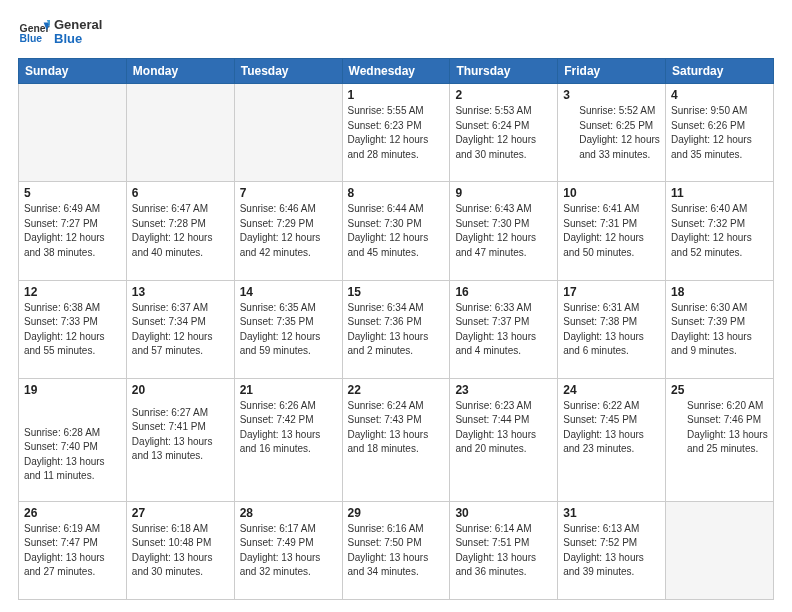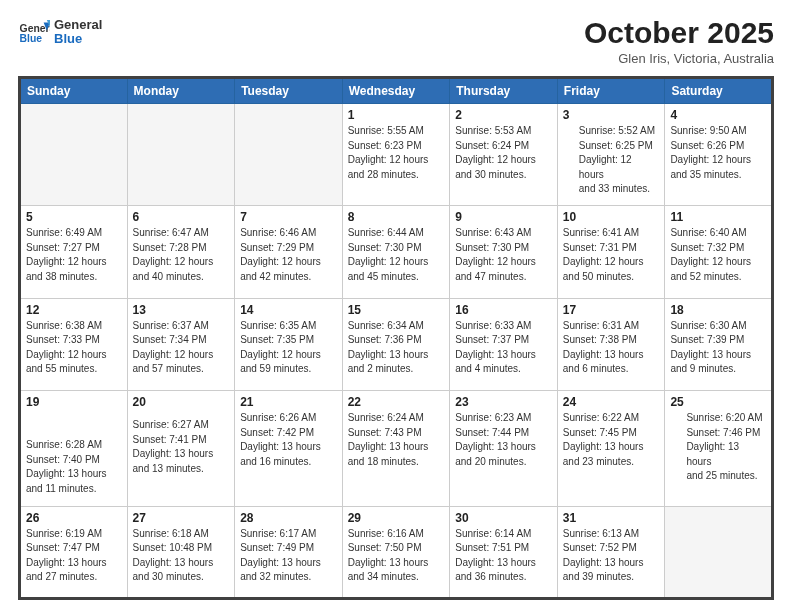--- a/index.html
+++ b/index.html
@@ -41,21 +41,21 @@
       color: #222;
       line-height: 1.1;
     }
     .subtitle {
       font-size: 13px;
       color: #555;
       margin-top: 2px;
     }
     .calendar {
       flex: 1;
-      border: 3px solid #404040;
+      border: 1px solid #404040;
       border-collapse: collapse;
       width: 100%;
       table-layout: fixed;
     }
     .calendar th {
       background-color: #2e6db4;
       color: #fff;
       text-align: left;
       padding: 5px 6px;
       font-size: 12px;
@@ -96,24 +96,20 @@
         <text x="2" y="20" font-size="13" font-weight="bold" fill="#333" font-family="Arial">General</text>
         <text x="2" y="33" font-size="13" font-weight="bold" fill="#1a6bbf" font-family="Arial">Blue</text>
         <polygon points="32,8 40,8 36,18" fill="#1a6bbf"></polygon>
         <polygon points="36,5 44,5 40,14" fill="#4a9fd4"></polygon>
       </svg>
       <div>
         <div style="font-size:13px; font-weight:bold; color:#333; line-height:1.1;">General</div>
         <div style="font-size:13px; font-weight:bold; color:#1a6bbf; line-height:1.1;">Blue</div>
       </div>
     </div>
-    <div class="title-block">
-      <div class="month-title">October 2025</div>
-      <div class="subtitle">Glen Iris, Victoria, Australia</div>
-    </div>
   </div>
 
   <table class="calendar">
     <thead>
       <tr>
       <th>Sunday</th>
           <th>Monday</th>
           <th>Tuesday</th>
           <th>Wednesday</th>
           <th>Thursday</th>

